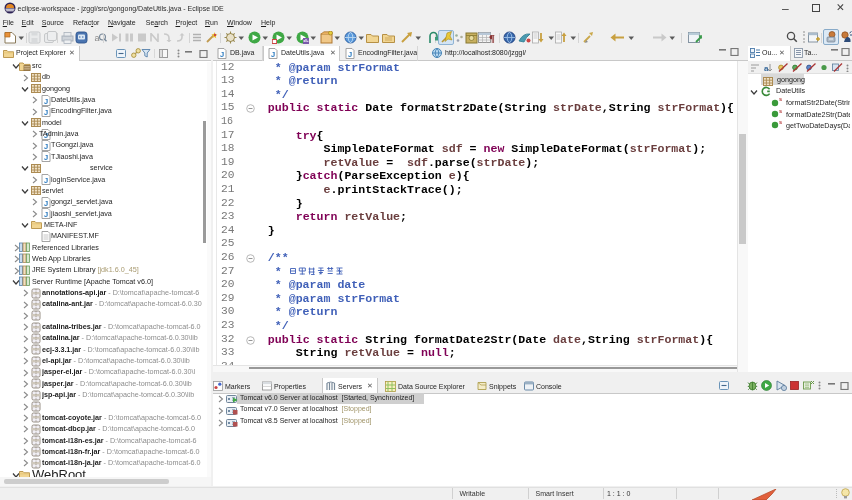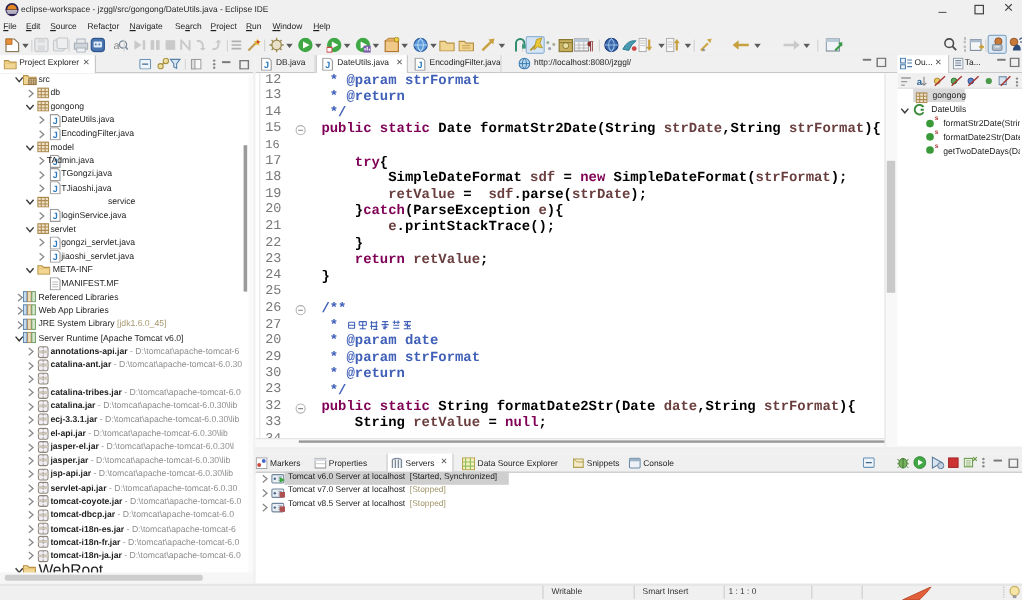--- a/index.html
+++ b/index.html
@@ -571,21 +571,20 @@
     </svg>
     <div class="abs txt" style="left:42px;top:389.15px;font-size:7.2px;color:#1e1e1e;line-height:11.3px;width:163px;overflow:hidden;"><span style="font-weight:bold">jsp-api.jar</span><span style="color:#8c8c8c"> - D:\tomcat\apache-tomcat-6.0.30\lib</span></div>
     <svg class="abs" style="left:22px;top:402.7px" width="7" height="8">
       <path d="M2 1 L5.5 4 L2 7" stroke="#8a8a8a" stroke-width="1.1" fill="none"></path>
     </svg>
     <svg class="abs" style="left:31px;top:401.0px" width="10" height="11">
       <rect x="1" y="1" width="8" height="9" rx="1.5" fill="#f1eff5" stroke="#8d8579" stroke-width="0.9"></rect>
       <rect x="1" y="4" width="8" height="2.4" fill="#cfc8bc"></rect>
       <path d="M5 1 V10" stroke="#8d8579" stroke-width="0.7" stroke-dasharray="1.4 1"></path>
     </svg>
-    <div class="abs txt" style="left:42px;top:400.5px;font-size:7.2px;color:#1e1e1e;line-height:11.3px;width:163px;overflow:hidden;"><span style="font-weight:bold">servlet-api.jar</span><span style="color:#8c8c8c"> - D:\tomcat\apache-tomcat-6.0.30</span></div>
     <svg class="abs" style="left:22px;top:414.04999999999995px" width="7" height="8">
       <path d="M2 1 L5.5 4 L2 7" stroke="#8a8a8a" stroke-width="1.1" fill="none"></path>
     </svg>
     <svg class="abs" style="left:31px;top:412.34999999999997px" width="10" height="11">
       <rect x="1" y="1" width="8" height="9" rx="1.5" fill="#f1eff5" stroke="#8d8579" stroke-width="0.9"></rect>
       <rect x="1" y="4" width="8" height="2.4" fill="#cfc8bc"></rect>
       <path d="M5 1 V10" stroke="#8d8579" stroke-width="0.7" stroke-dasharray="1.4 1"></path>
     </svg>
     <div class="abs txt" style="left:42px;top:411.84999999999997px;font-size:7.2px;color:#1e1e1e;line-height:11.3px;width:163px;overflow:hidden;"><span style="font-weight:bold">tomcat-coyote.jar</span><span style="color:#8c8c8c"> - D:\tomcat\apache-tomcat-6.0</span></div>
     <svg class="abs" style="left:22px;top:425.4px" width="7" height="8">

